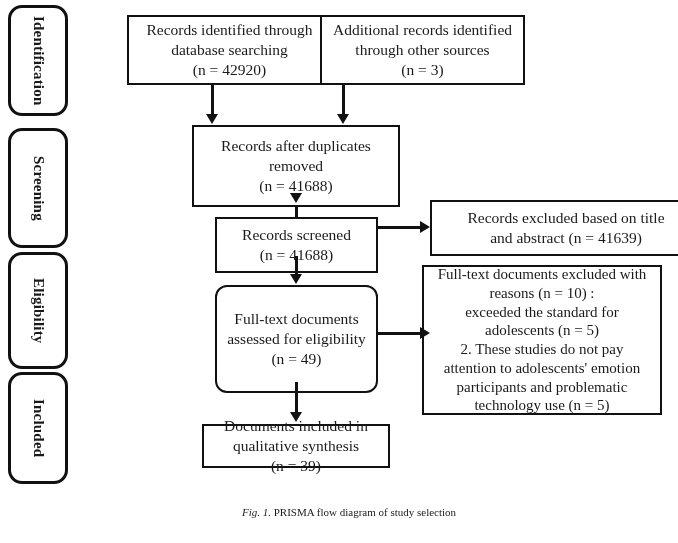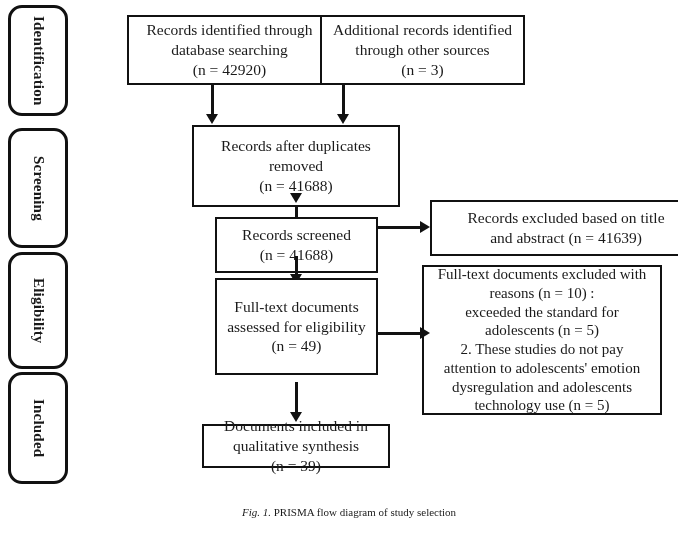--- a/index.html
+++ b/index.html
@@ -162,34 +162,34 @@
     <span class="line">Records excluded based on title</span>
     <span class="line">and abstract (n = 41639)</span>
   </div>
 
   <div class="hline" style="left:378px; top:226px; width:44px;"></div>
   <div class="arrow-right" style="left:420px; top:221px;"></div>
 
   <div class="vline" style="left:295px; top:256px; height:21px;"></div>
   <div class="arrow-down" style="left:290px; top:274px;"></div>
 
-  <div class="box" style="left:215px; top:278px; width:163px; height:97px;">
+  <div class="box" style="left:215px; top:285px; width:163px; height:108px;border-radius:12px;">
     <span class="line">Full-text documents</span>
     <span class="line">assessed for eligibility</span>
     <span class="line">(n = 49)</span>
   </div>
 
   <div class="box box-reasons" style="left:422px; top:265px; width:240px; height:150px;">
     <span class="line">Full-text documents excluded with</span>
     <span class="line">reasons (n = 10) :</span>
     <span class="line">exceeded the standard for</span>
     <span class="line">adolescents (n = 5)</span>
     <span class="line">2. These studies do not pay</span>
     <span class="line">attention to adolescents' emotion</span>
-    <span class="line">dysregulation and adolescents</span>
+    <span class="line">participants and problematic</span>
     <span class="line">technology use (n = 5)</span>
   </div>
 
   <div class="hline" style="left:378px; top:332px; width:44px;"></div>
   <div class="arrow-right" style="left:420px; top:327px;"></div>
 
   <div class="vline" style="left:295px; top:382px; height:33px;"></div>
   <div class="arrow-down" style="left:290px; top:412px;"></div>
 
   <div class="box" style="left:202px; top:424px; width:188px; height:44px;">

